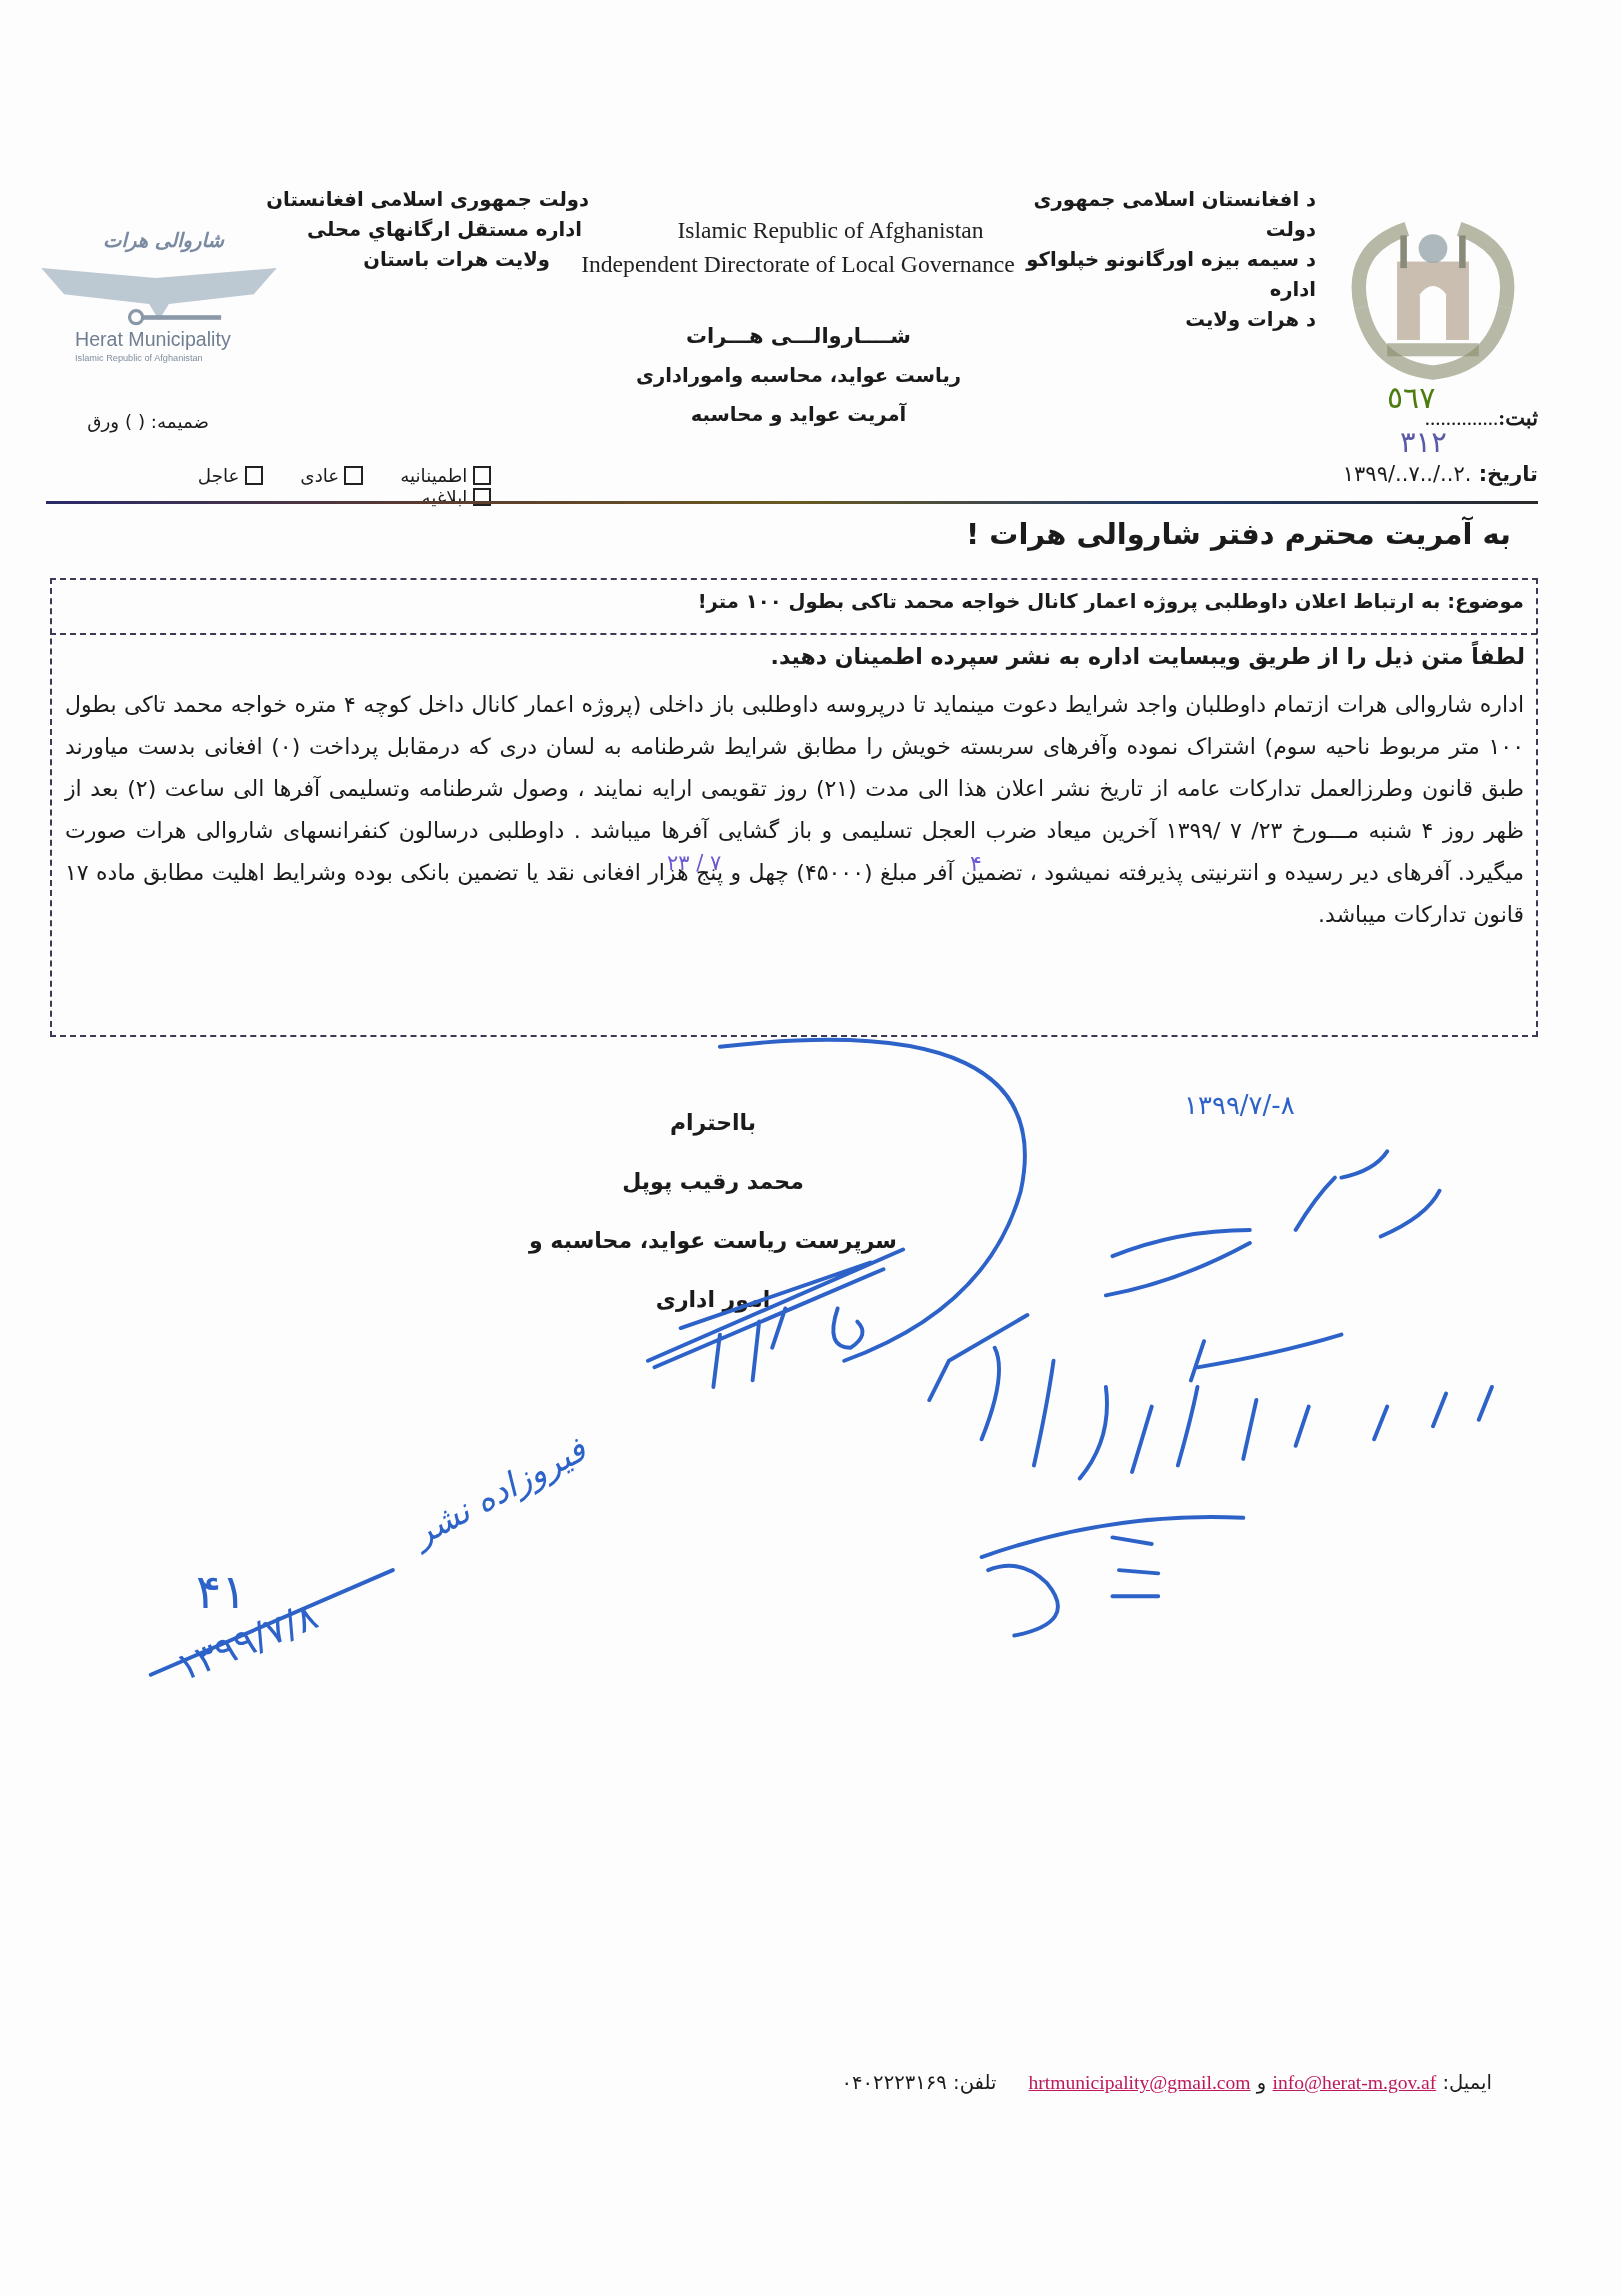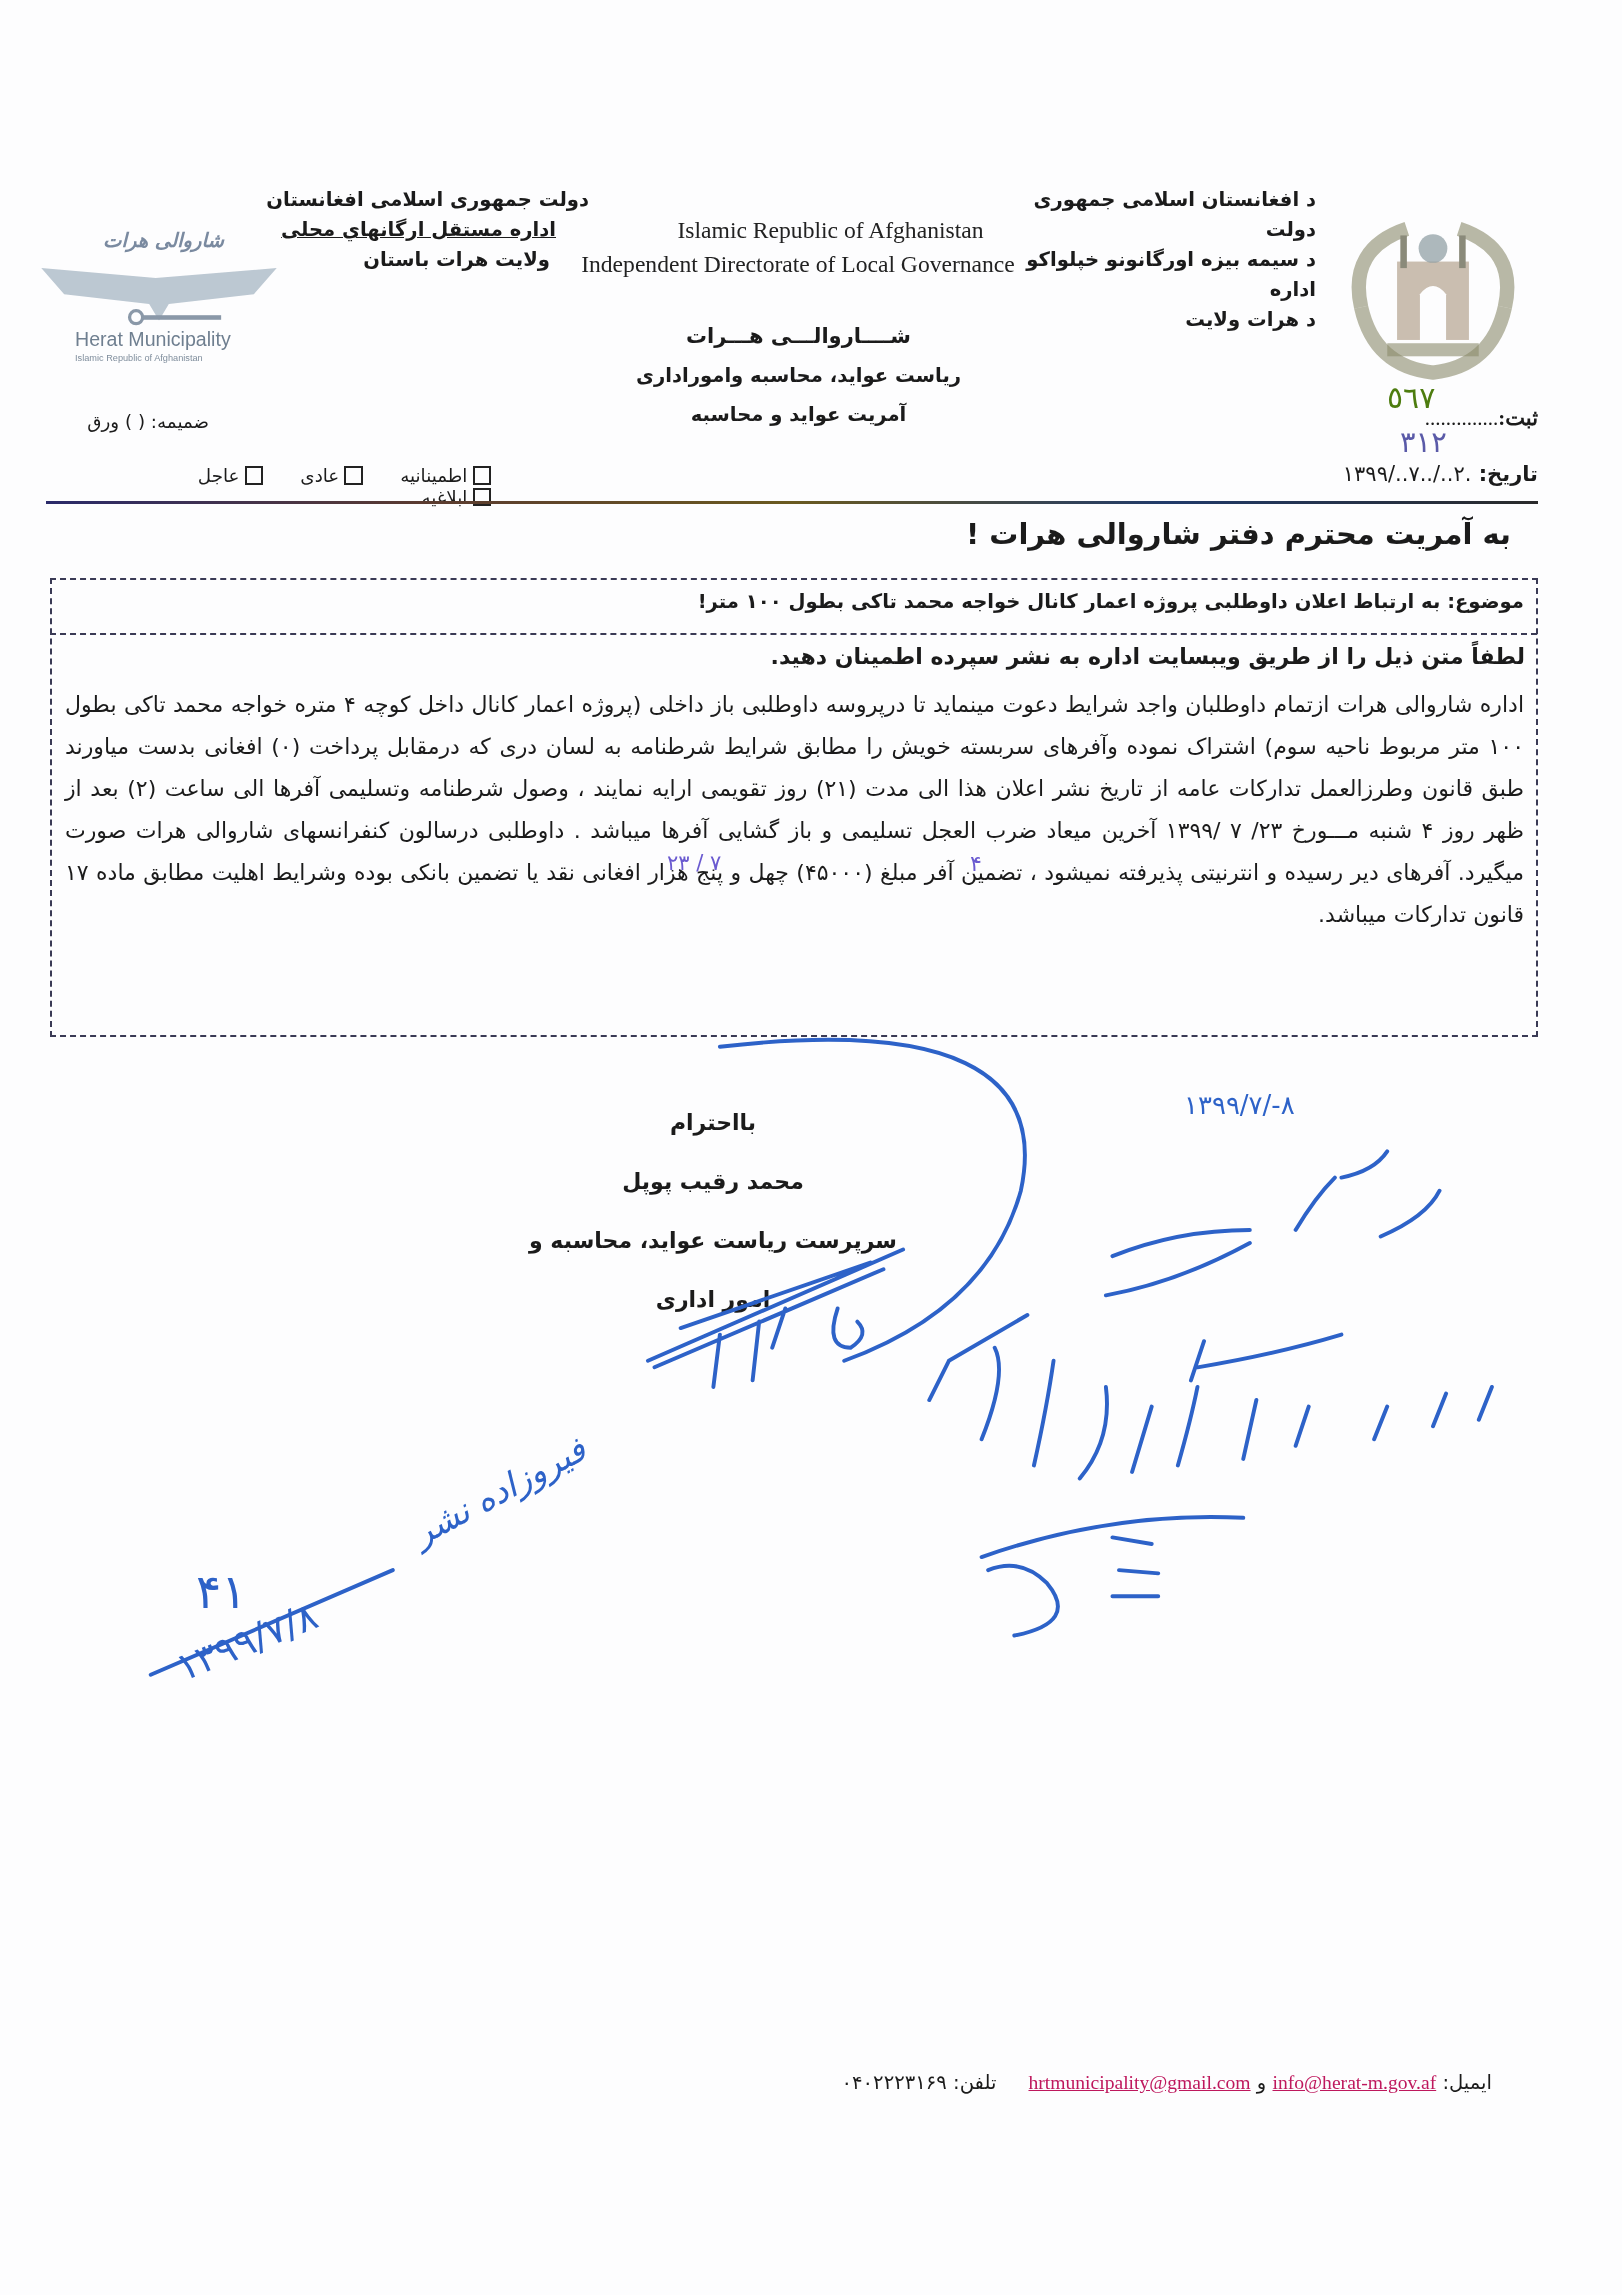--- a/index.html
+++ b/index.html
@@ -30,21 +30,21 @@
     <path d="M5 20 L180 35 L365 20 L330 60 L200 75 L185 100 L170 75 L40 60 Z" fill="#9fb0bf" opacity="0.7"></path>
     <circle cx="150" cy="95" r="10" fill="none" stroke="#8a98a8" stroke-width="5"></circle>
     <rect x="160" y="92" width="120" height="7" fill="#8a98a8"></rect>
   </svg>
   <div class="abs" style="left:44px; top:99px; font-size:19.6px; font-family:'Liberation Sans',sans-serif; color:#6f7f90;">Herat Municipality</div>
   <div class="abs" style="left:44px; top:124px; font-size:9.2px; font-family:'Liberation Sans',sans-serif; color:#7f8d9c;">Islamic Republic of Afghanistan</div>
 </div>
 
 <div class="abs rtl" style="left:196px; top:185px; width:393px;">
   <div class="hdr-fa">دولت جمهوری اسلامی افغانستان</div>
-  <div class="hdr-fa" style="margin-right:33px;text-decoration:underline;">اداره مستقل ارگانهاي محلی</div>
+  <div class="hdr-fa" style="margin-right:7px;">اداره مستقل ارگانهاي محلی</div>
   <div class="hdr-fa" style="margin-right:39px;">ولایت هرات باستان</div>
 </div>
 
 <div class="abs serif" style="left:510px; top:213px; width:576px;">
   <div class="hdr-en serif" style="padding-left:65px;">Islamic Republic of Afghanistan</div>
   <div class="hdr-en serif">Independent Directorate of Local Governance</div>
 </div>
 
 <div class="abs rtl" style="left:982px; top:185px; width:334px;">
   <div class="hdr-fa">د افغانستان اسلامی جمهوری دولت</div>

